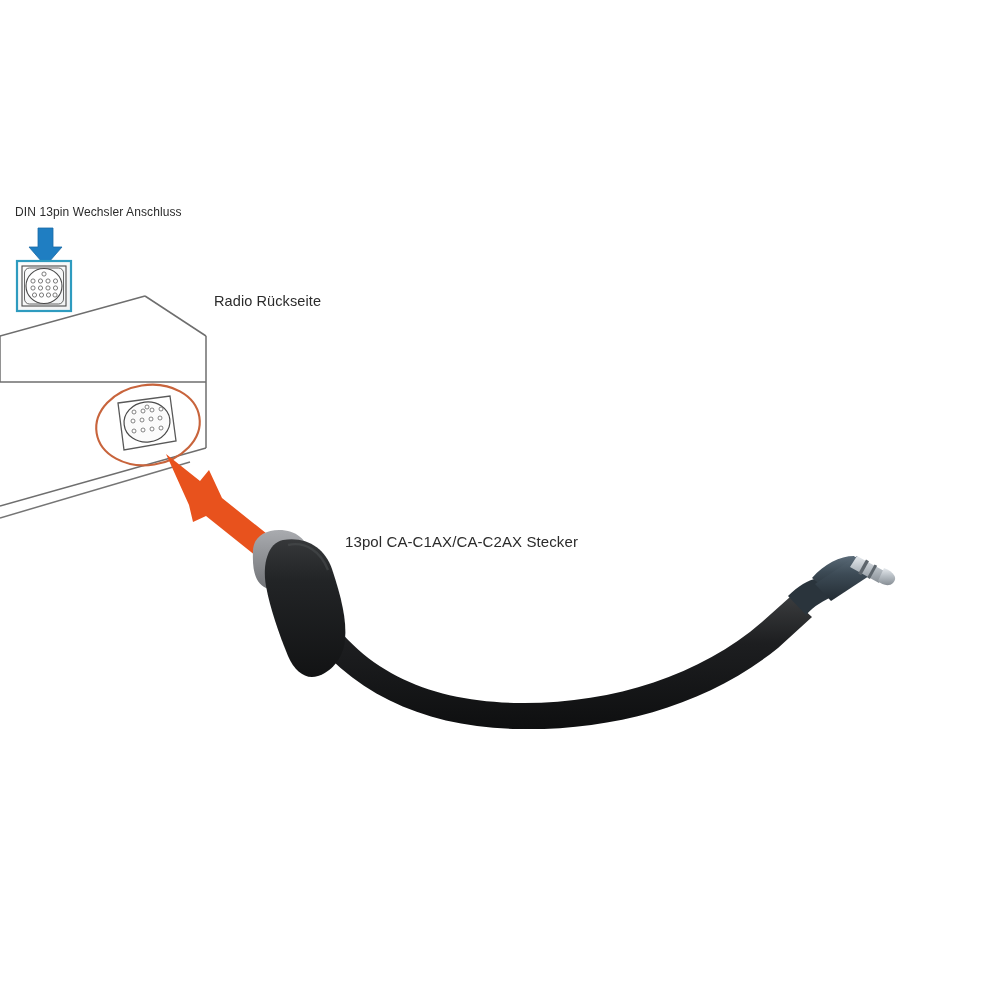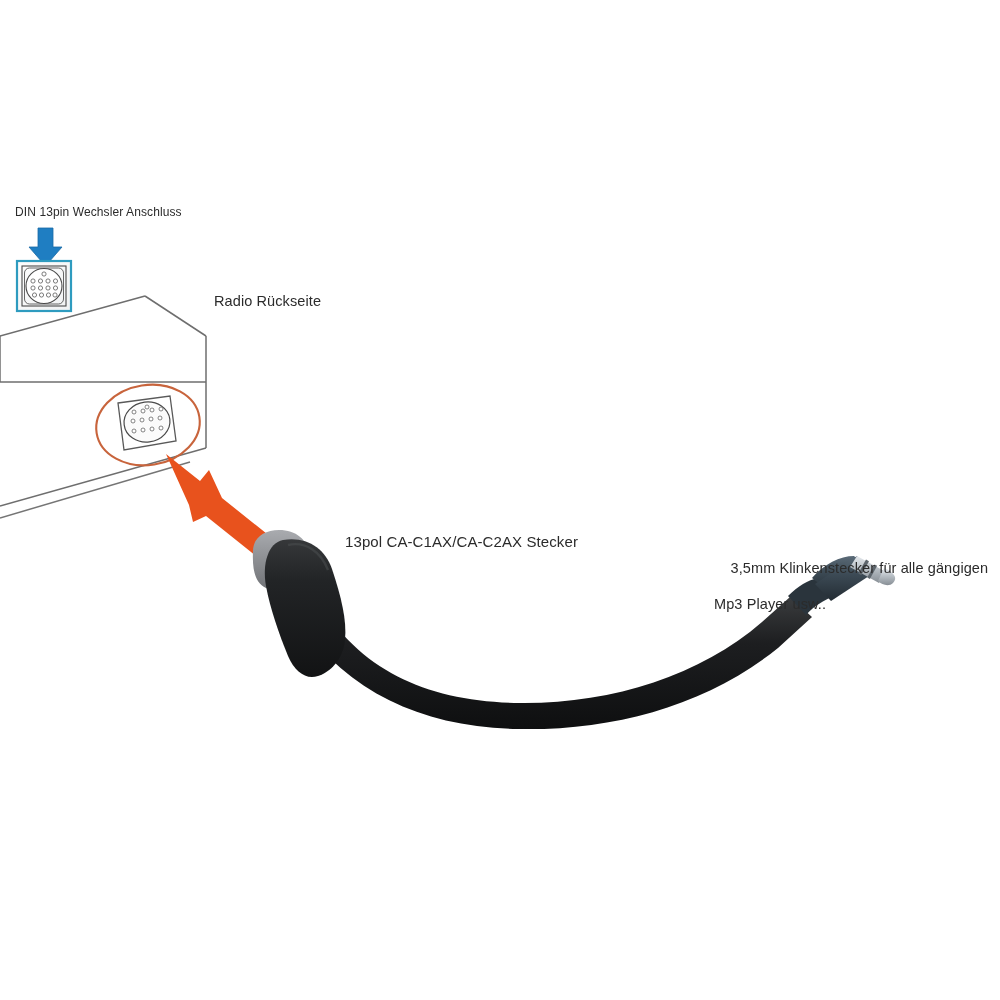--- a/index.html
+++ b/index.html
@@ -249,17 +249,15 @@
 
   </svg>
 
   <div class="lbl" id="label-din">DIN 13pin Wechsler Anschluss</div>
 
   <div class="lbl" id="label-radio-back">Radio Rückseite</div>
 
   <div class="lbl" id="label-plug13">13pol CA-C1AX/CA-C2AX Stecker</div>
 
   <div class="lbl" id="label-jack">
-    <span>3,5mm Klinkenstecker für alle gängigen</span>
-    <span class="line2">Mp3 Player usw..</span>
   </div>
 
 </div>
 
 </body></html>

